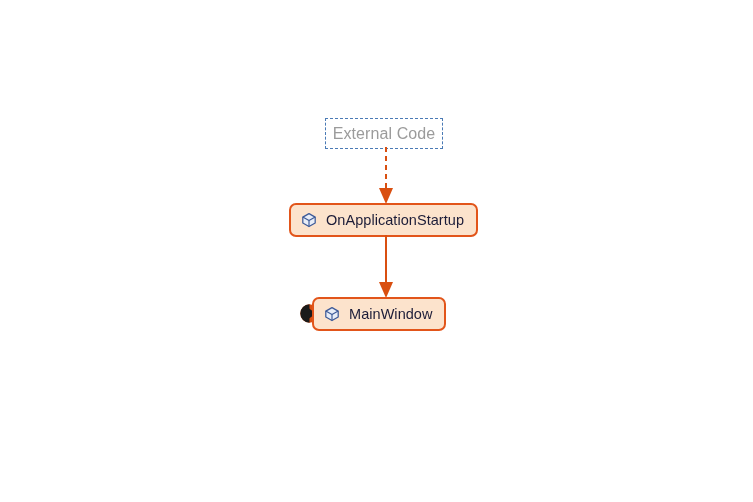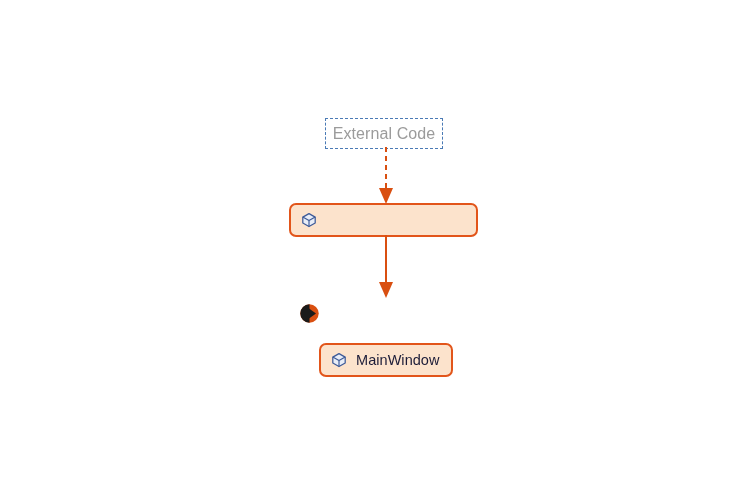--- a/index.html
+++ b/index.html
@@ -69,24 +69,23 @@
     flex: 0 0 auto;
     display: block;
   }
 
   #node-startup {
     left: 289px;
     top: 203px;
     width: 189px;
   }
   #node-mainwindow {
-    left: 319px;
+    left: 312px;
     top: 297px;
     width: 134px;
-    margin-top: 46px;
   }
 
   
   .exec-marker {
     position: absolute;
     left: 299px;
     top: 303px;
     width: 21px;
     height: 21px;
     display: block;
@@ -123,20 +122,21 @@
     <line x1="15" y1="0" x2="15" y2="44" stroke="#d94f10" stroke-width="2" stroke-dasharray="5,4"></line>
     <polygon points="15,57 8,41 22,41" fill="#d94f10"></polygon>
   </svg>
 
   <div class="node" id="node-startup">
     <svg class="cube-icon" viewBox="0 0 16 16">
       <polygon points="8,1.6 14.2,5.1 14.2,11.0 8,14.5 1.8,11.0 1.8,5.1" fill="#e8edf7" stroke="#3d5a98" stroke-width="1.25" stroke-linejoin="round"></polygon>
       <polyline points="1.8,5.1 8,8.6 14.2,5.1" fill="none" stroke="#3d5a98" stroke-width="1.15" stroke-linejoin="round"></polyline>
       <line x1="8" y1="8.6" x2="8" y2="14.5" stroke="#3d5a98" stroke-width="1.15"></line>
     </svg>
+    <span class="label">OnApplicationStartup</span>
   </div>
 
   <svg class="edge" id="edge-startup-mainwindow" viewBox="0 0 30 64">
     <line x1="15" y1="0" x2="15" y2="48" stroke="#d94f10" stroke-width="2"></line>
     <polygon points="15,63 8,47 22,47" fill="#d94f10"></polygon>
   </svg>
 
   <svg class="exec-marker" viewBox="0 0 21 21">
     <circle cx="10.5" cy="10.5" r="9.2" fill="#d94f10"></circle>
     <path d="M 10.5 1.3 A 9.2 9.2 0 0 0 10.5 19.7 Z" fill="#1a1a1a"></path>

